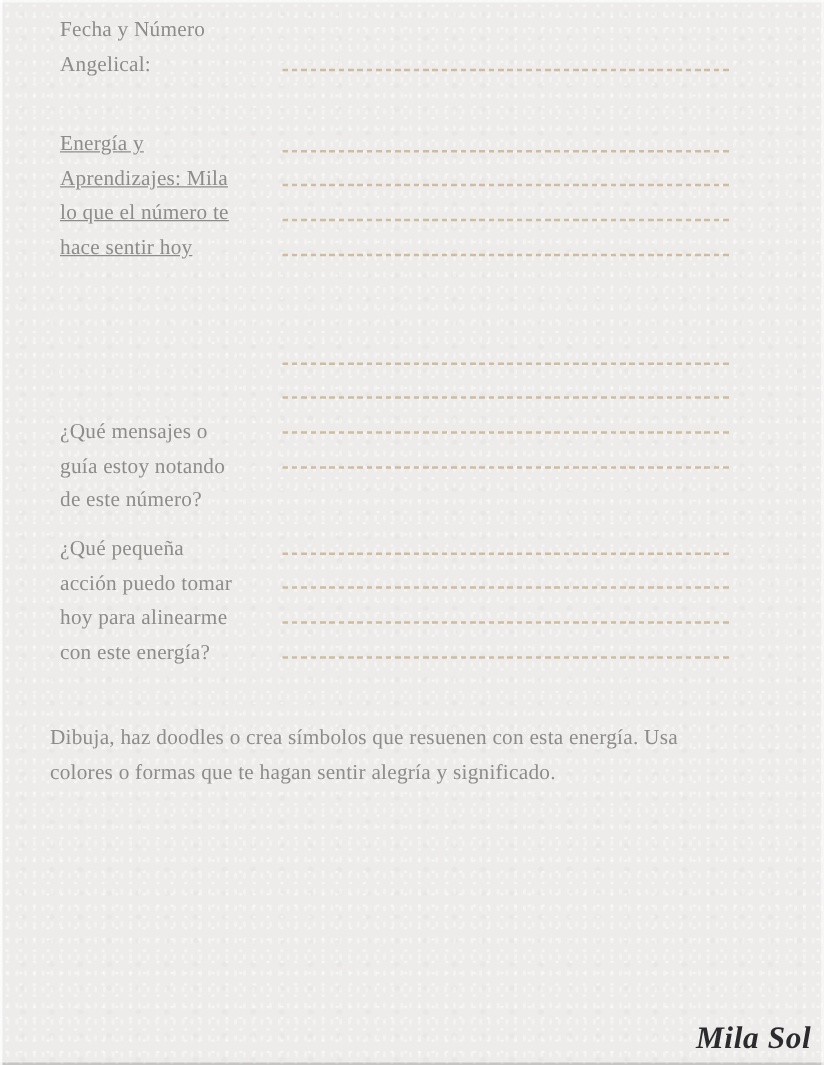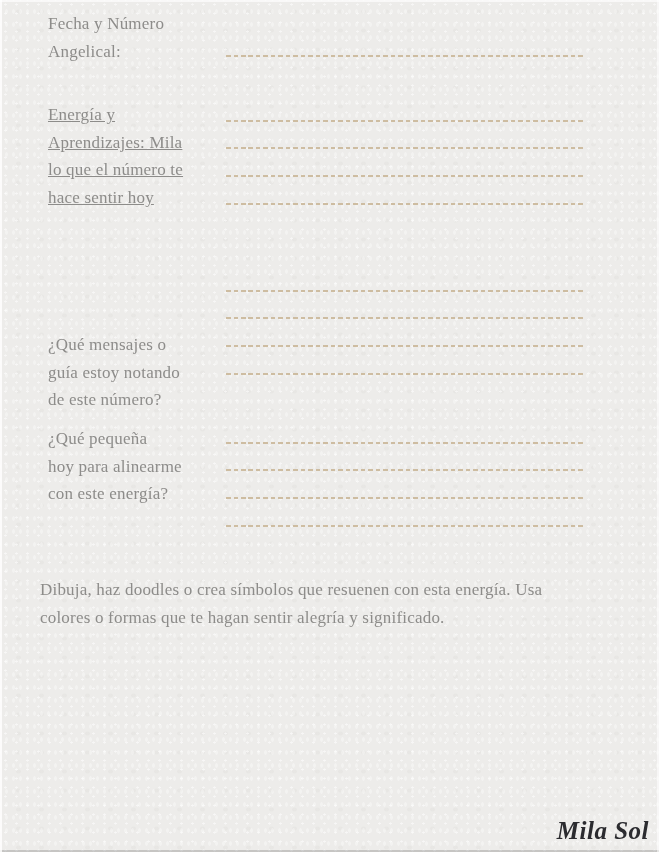--- a/index.html
+++ b/index.html
@@ -118,20 +118,21 @@
       <div class="wline"></div>
       <div class="wline"></div>
       <div class="wline"></div>
       <div class="wline"></div>
     </div>
   </div>
 
   <div class="section" id="sec-3">
     <div class="label">
       <div>¿Qué pequeña</div>
+      <div>acción puedo tomar</div>
       <div>hoy para alinearme</div>
       <div>con este energía?</div>
     </div>
     <div class="lines">
       <div class="wline"></div>
       <div class="wline"></div>
       <div class="wline"></div>
       <div class="wline"></div>
     </div>
   </div>

